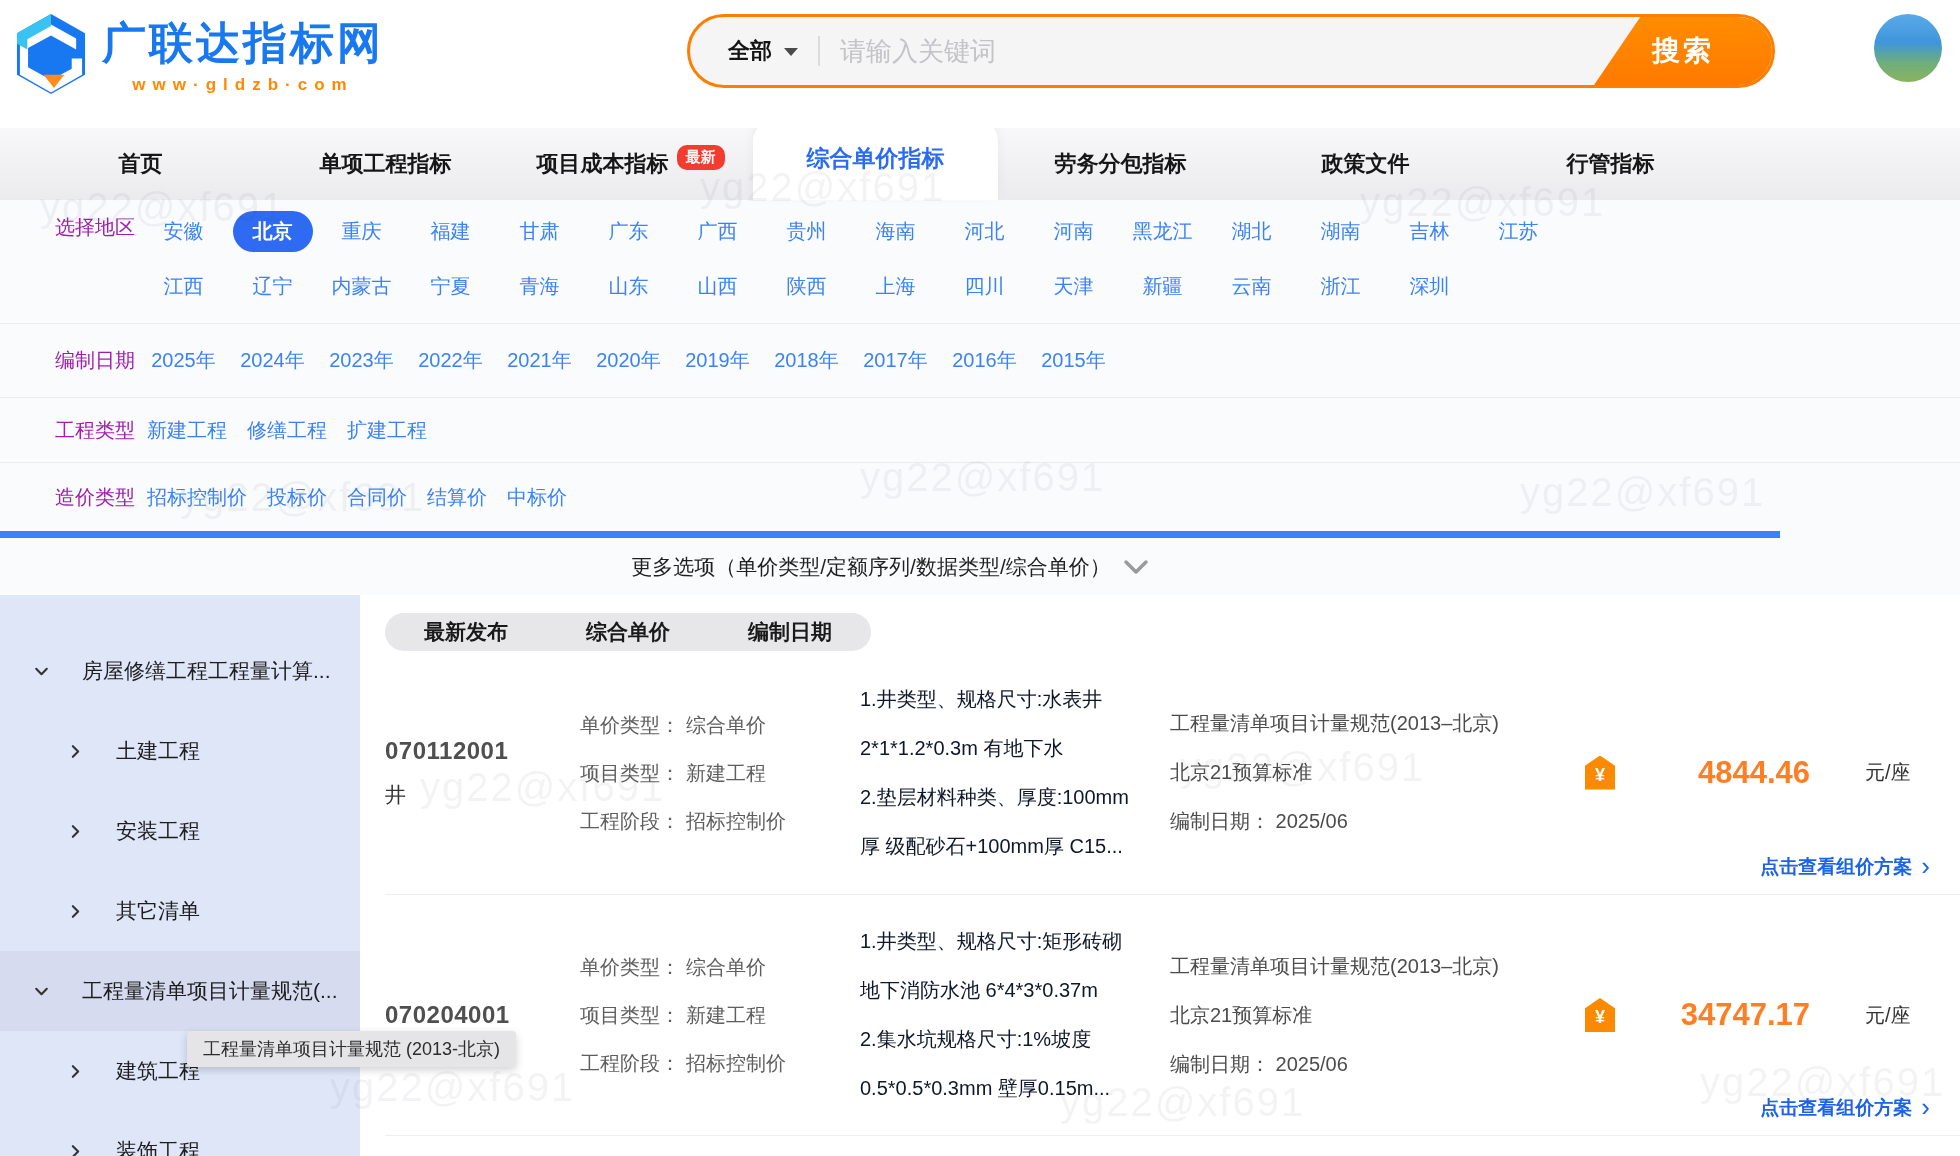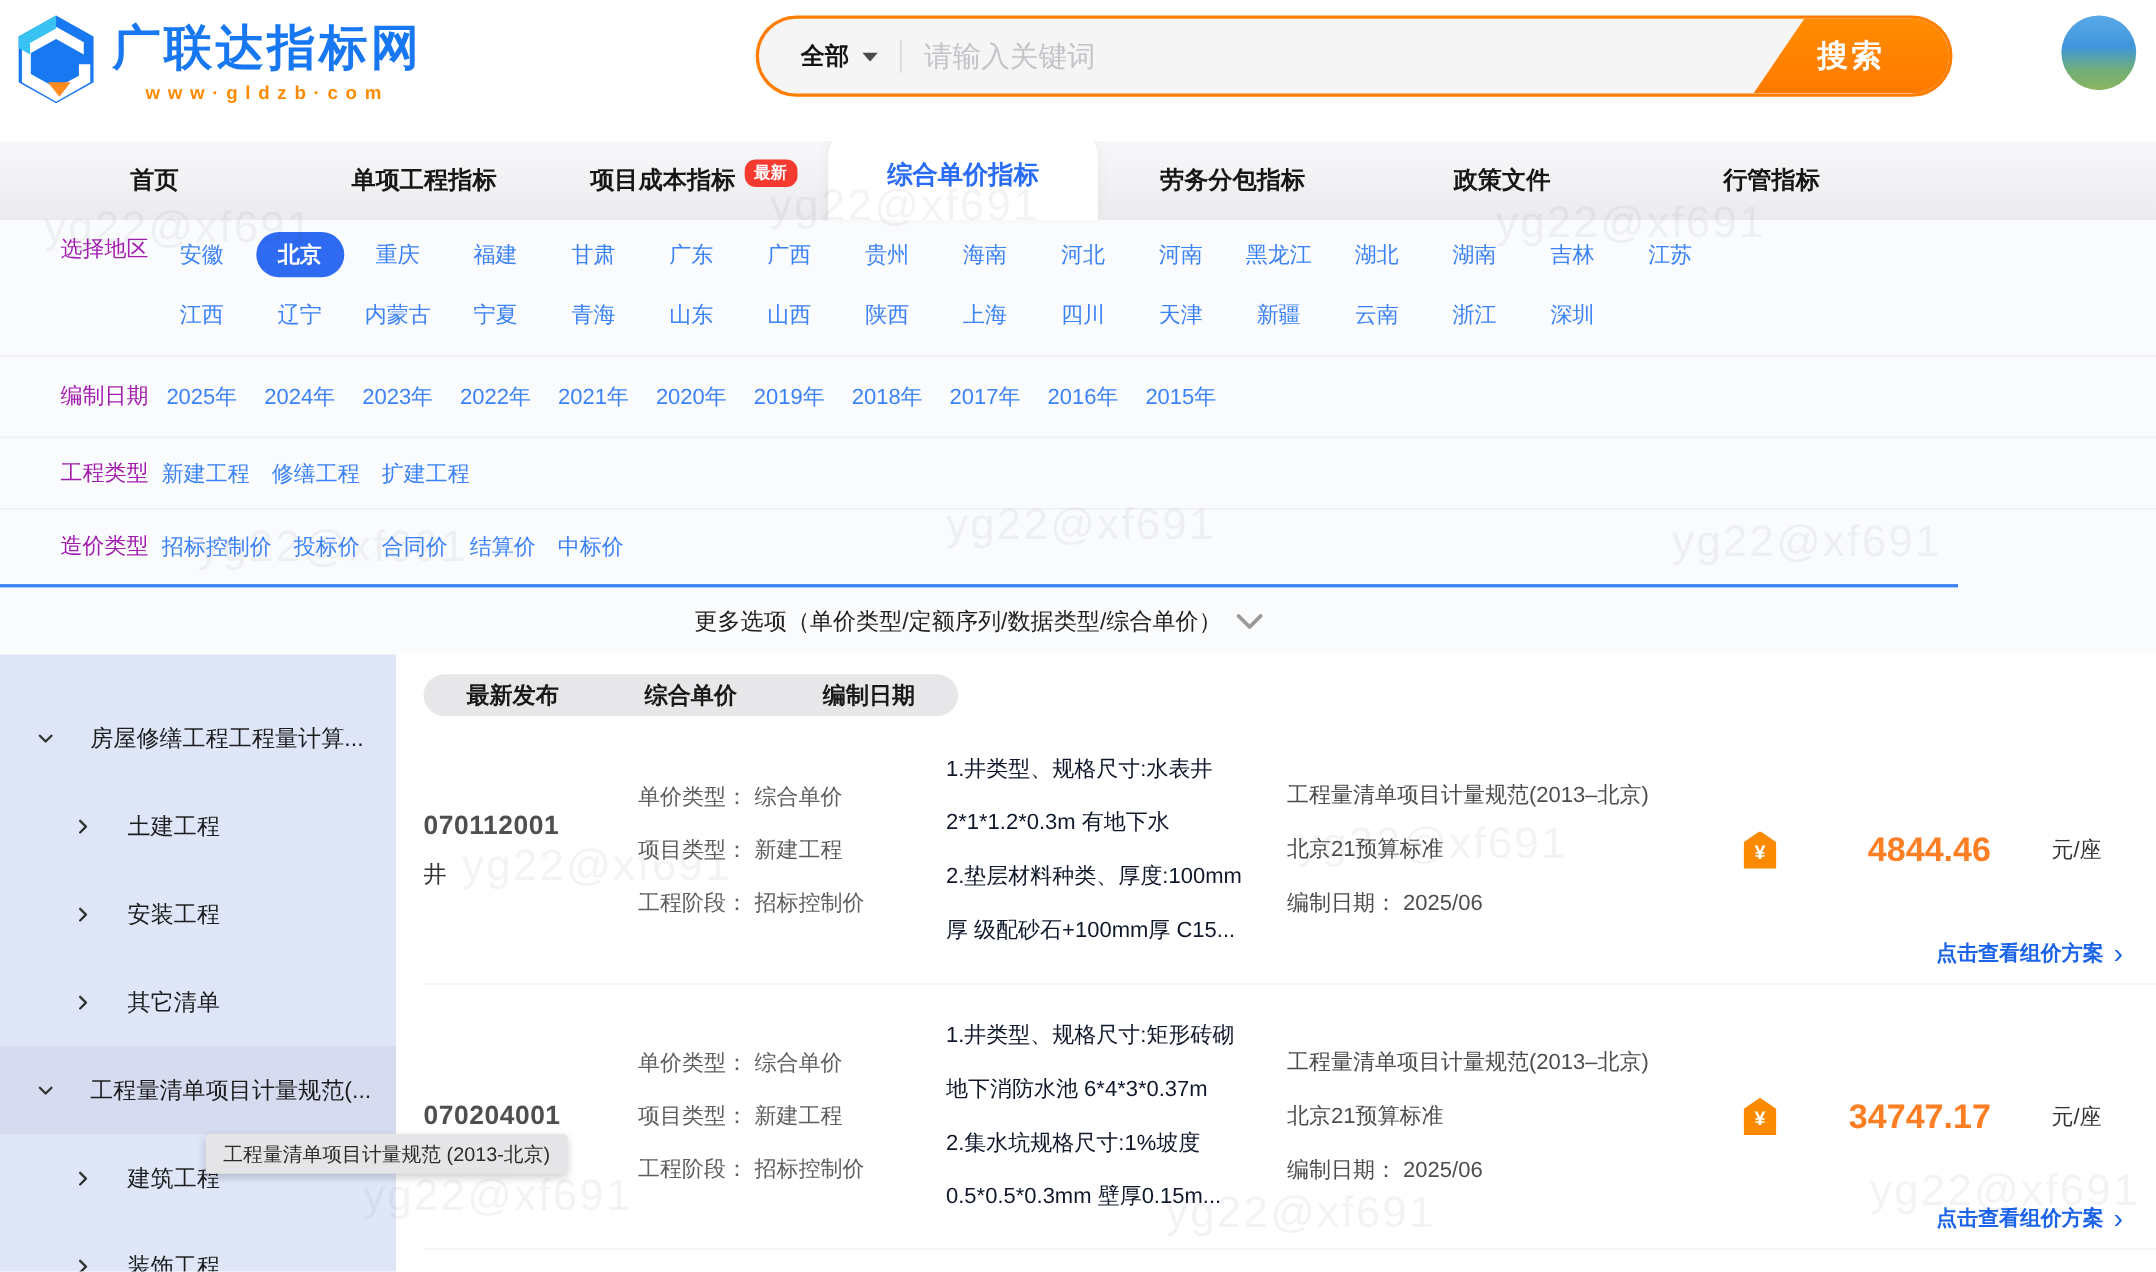--- a/index.html
+++ b/index.html
@@ -46,21 +46,21 @@
   .f-row + .f-row { border-top:1px solid #ececee; }
   .f-label { width:84px; font-size:20px; color:#a21caf; line-height:55px; flex:none; }
   .f-label-tall { line-height:73px; }
   .f-opts { display:grid; grid-template-columns:repeat(16,89px); justify-items:center; align-items:center; height:55px; }
   .f-opts-h73 { height:73px; }
   .f-region-col { padding-top:4px; padding-bottom:9px; }
   .f-flex { display:flex; gap:20px; align-items:center; height:64px; padding-left:8px; }
   .f-flex-tall { height:68px; }
   .f-opt { font-size:20px; font-weight:500; color:#3b82f6; cursor:pointer; white-space:nowrap; }
   .f-opt-selected { background:#2e6bf2; color:#fff; padding:7px 20px; border-radius:22px; font-weight:600; }
-  .f-more { width:1780px; height:64px; border-top:3px solid #3b82f6; display:flex; align-items:center;
+  .f-more { width:1780px; height:64px; border-top:7px solid #3b82f6; display:flex; align-items:center;
     justify-content:center; gap:12px; font-size:21px; font-weight:500; color:#1f1f1f; cursor:pointer; }
 
   
   .content { display:flex; height:562px; position:relative; }
   .sidebar { width:360px; flex:none; background:#dee6f8; padding-top:36px; }
   .sb-item { display:flex; align-items:center; height:80px; padding-left:32px; gap:31px; cursor:pointer; }
   .sb-item.lvl1 { padding-left:66px; }
   .sb-selected { background:#d7dbef; }
   .sb-label { font-size:21px; font-weight:500; color:#1d1d1f; white-space:nowrap; }
   .sb-chevron { display:flex; }

